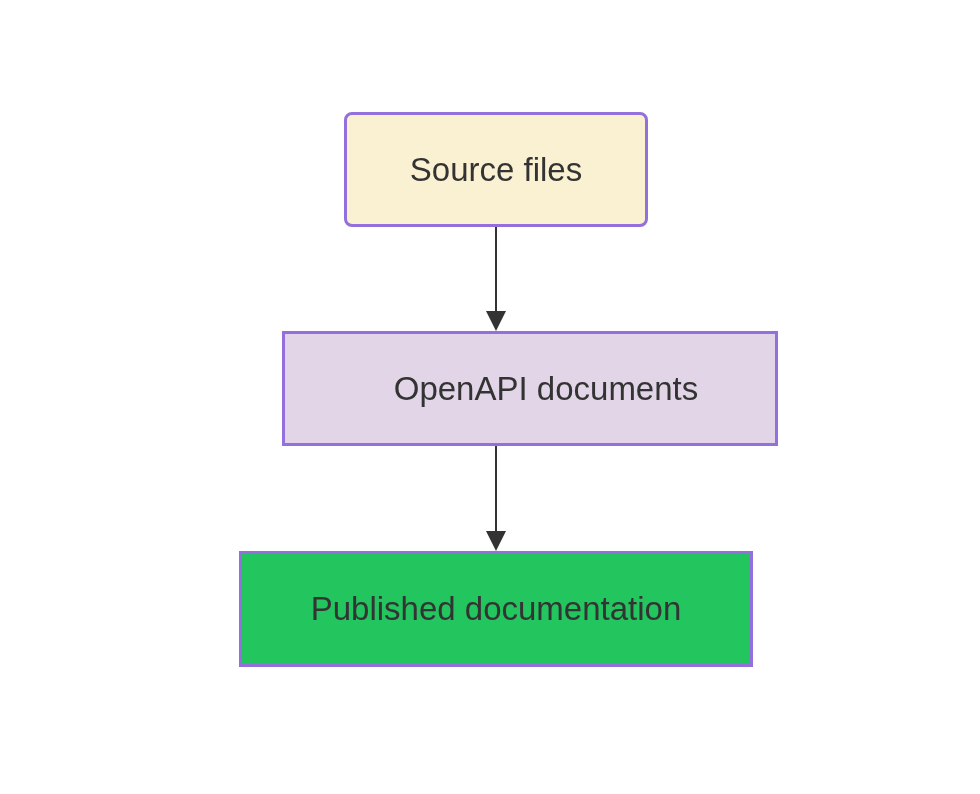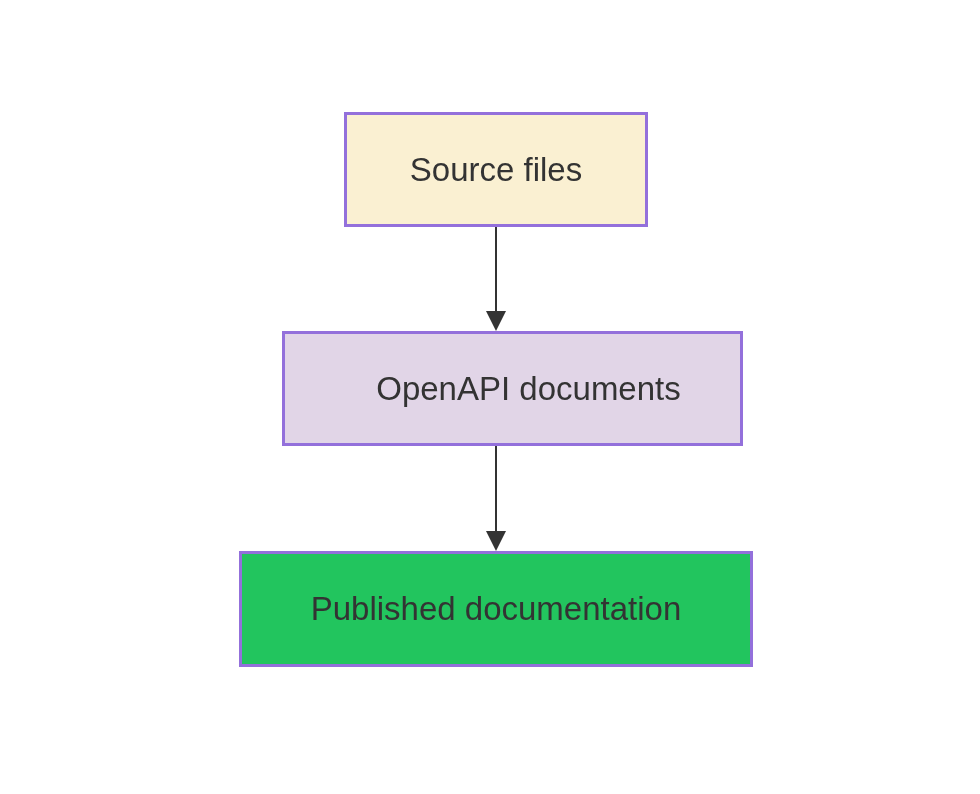--- a/index.html
+++ b/index.html
@@ -42,28 +42,28 @@
     border-left: 10px solid transparent;
     border-right: 10px solid transparent;
     border-top: 20px solid #333333;
   }
 </style>
 </head>
 <body>
 
 <div class="canvas" style="background-color: rgb(255, 255, 255); color: rgb(51, 51, 51);">
 
-  <div class="node" style="left: 344px; top: 112px; width: 304px; height: 115px; background-color: rgb(250, 240, 210); border-color: rgb(147, 112, 219);">
+  <div class="node" style="left: 344px; top: 112px; width: 304px; height: 115px; background-color: rgb(250, 240, 210); border-color: rgb(147, 112, 219); border-radius: 8px;">
     <span class="node-label">Source files</span>
   </div>
 
   <div class="edge-line" style="left: 495px; top: 227px; height: 86px; background-color: rgb(51, 51, 51);"></div>
   <div class="arrowhead" style="left: 486px; top: 311px; border-top-color: rgb(51, 51, 51);"></div>
 
-  <div class="node" style="left: 282px; top: 331px; width: 461px; height: 115px; background-color: rgb(225, 213, 231); border-color: rgb(147, 112, 219); padding-left: 32px;">
+  <div class="node" style="left: 282px; top: 331px; width: 496px; height: 115px; background-color: rgb(225, 213, 231); border-color: rgb(147, 112, 219); padding-left: 32px;">
     <span class="node-label">OpenAPI documents</span>
   </div>
 
   <div class="edge-line" style="left: 495px; top: 446px; height: 86px; background-color: rgb(51, 51, 51);"></div>
   <div class="arrowhead" style="left: 486px; top: 531px; border-top-color: rgb(51, 51, 51);"></div>
 
   <div class="node" style="left: 239px; top: 551px; width: 514px; height: 116px; background-color: #22c55e; border-color: rgb(147, 112, 219);">
     <span class="node-label">Published documentation</span>
   </div>
 

